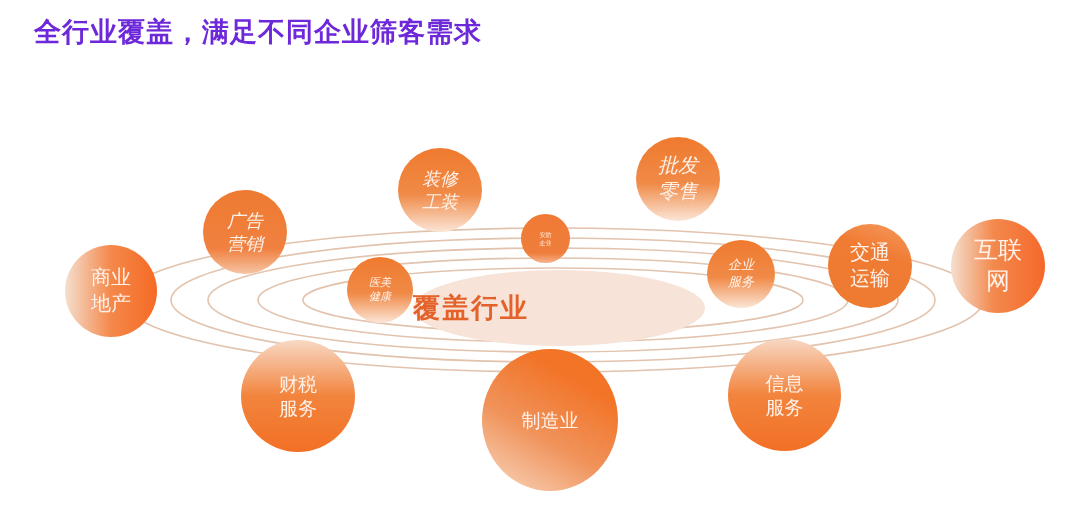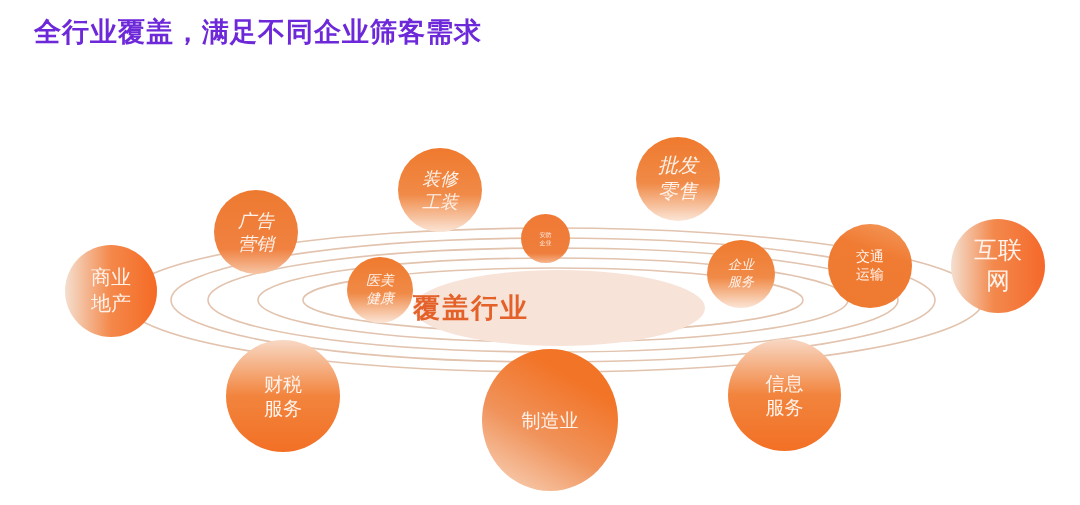--- a/index.html
+++ b/index.html
@@ -38,61 +38,61 @@
 
 <div class="core">
   <span>覆盖行业</span>
 </div>
 
 <div class="bubble g-right" style="left:65px; top:245px; width:92px; height:92px; font-size:20px;">
   <span>商业</span>
   <span>地产</span>
 </div>
 
-<div class="bubble g-down" style="left:214px; top:190px; width:84px; height:84px; font-size:18px; background:linear-gradient(180deg,#ee7a30 0%,#f08140 70%,#f6c5a5 100%);">
+<div class="bubble g-down" style="left:203px; top:190px; width:84px; height:84px; font-size:18px; background:linear-gradient(180deg,#ee7a30 0%,#f08140 70%,#f6c5a5 100%);">
   <span>广告</span>
   <span>营销</span>
 </div>
 
 <div class="bubble g-down" style="left:398px; top:148px; width:84px; height:84px; font-size:18px;">
   <span>装修</span>
   <span>工装</span>
 </div>
 
 <div class="bubble" style="left:521px; top:214px; width:49px; height:49px; font-size:6px; background:linear-gradient(180deg,#f07a35 0%,#ef7e3c 80%,#f5b58e 100%);">
   <span>安防</span>
   <span>企业</span>
 </div>
 
-<div class="bubble g-down" style="left:347px; top:257px; width:66px; height:66px; font-size:14px;">
+<div class="bubble g-down" style="left:347px; top:257px; width:66px; height:66px; font-size:11px;">
   <span>医美</span>
   <span>健康</span>
 </div>
 
 <div class="bubble g-down" style="left:636px; top:137px; width:84px; height:84px; font-size:20px;">
   <span>批发</span>
   <span>零售</span>
 </div>
 
 <div class="bubble g-down" style="left:707px; top:240px; width:68px; height:68px; font-size:13px;">
   <span>企业</span>
   <span>服务</span>
 </div>
 
-<div class="bubble g-diag" style="left:828px; top:224px; width:84px; height:84px; font-size:14px; background:linear-gradient(200deg,#f49a5e 0%,#f07c34 35%,#ee7a30 100%);">
+<div class="bubble g-diag" style="left:828px; top:224px; width:84px; height:84px; font-size:20px; background:linear-gradient(200deg,#f49a5e 0%,#f07c34 35%,#ee7a30 100%);">
   <span>交通</span>
   <span>运输</span>
 </div>
 
 <div class="bubble g-left" style="left:951px; top:219px; width:94px; height:94px; font-size:24px; background:linear-gradient(90deg,#f4dfcf 0%,#f3894d 45%,#f5682a 100%);">
   <span>互联</span>
   <span>网</span>
 </div>
 
-<div class="bubble g-up" style="left:226px; top:340px; width:114px; height:112px; font-size:19px;">
+<div class="bubble g-up" style="left:241px; top:340px; width:114px; height:112px; font-size:19px;">
   <span>财税</span>
   <span>服务</span>
 </div>
 
 <div class="bubble g-diag" style="left:482px; top:349px; width:136px; height:142px; font-size:19px; background:linear-gradient(30deg,#f9d9c2 0%,#f0935b 40%,#f27427 75%,#f27324 100%);">
   <span>制造业</span>
 </div>
 
 <div class="bubble g-up" style="left:728px; top:339px; width:113px; height:112px; font-size:19px;">
   <span>信息</span>

